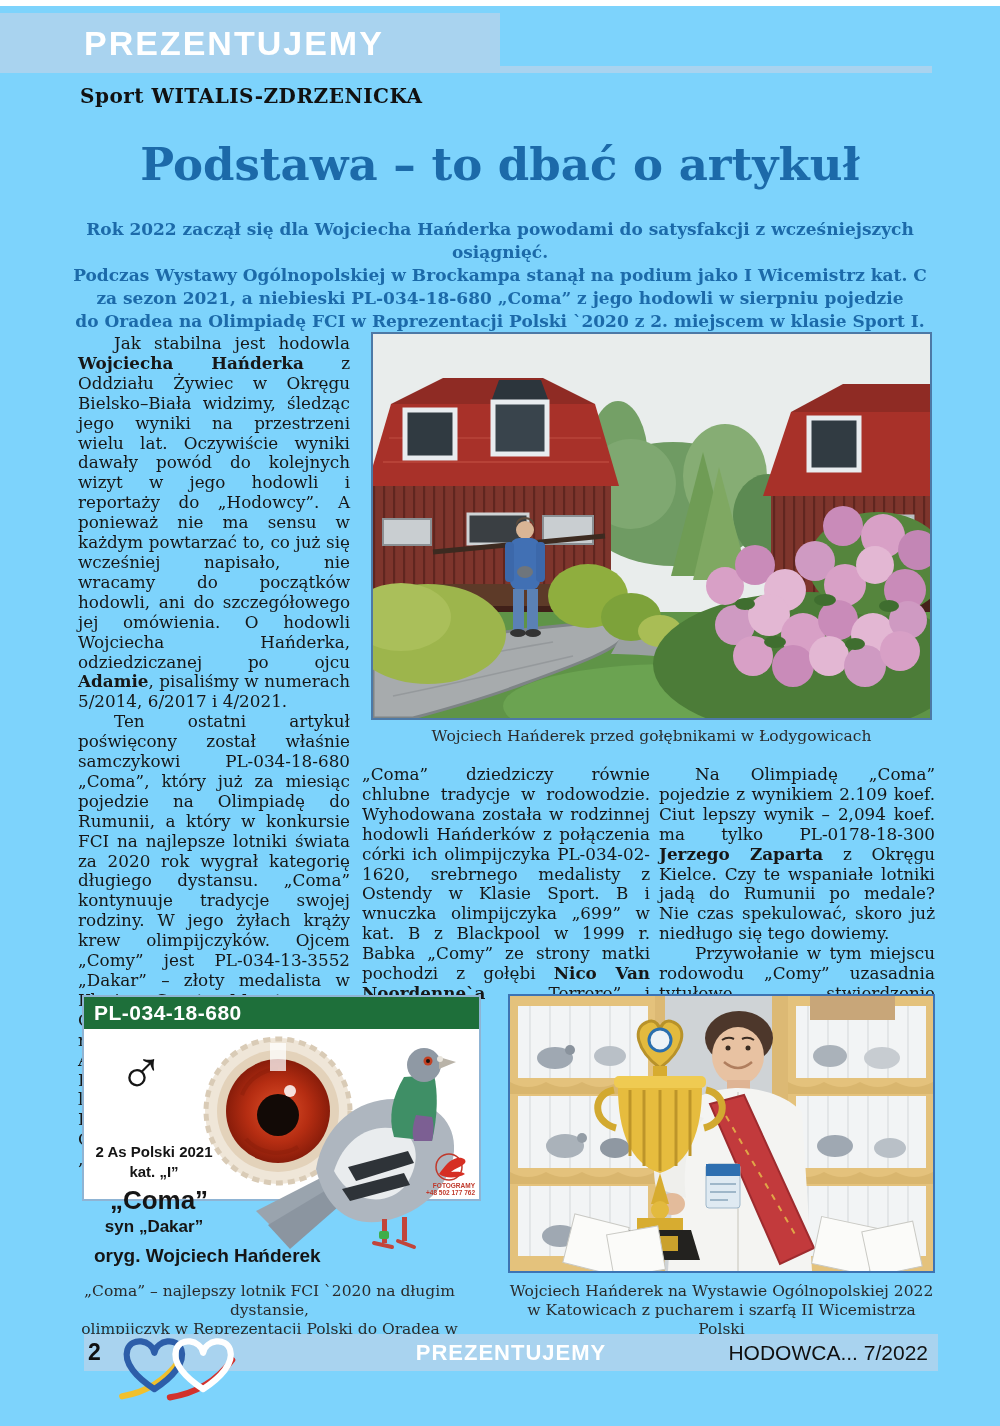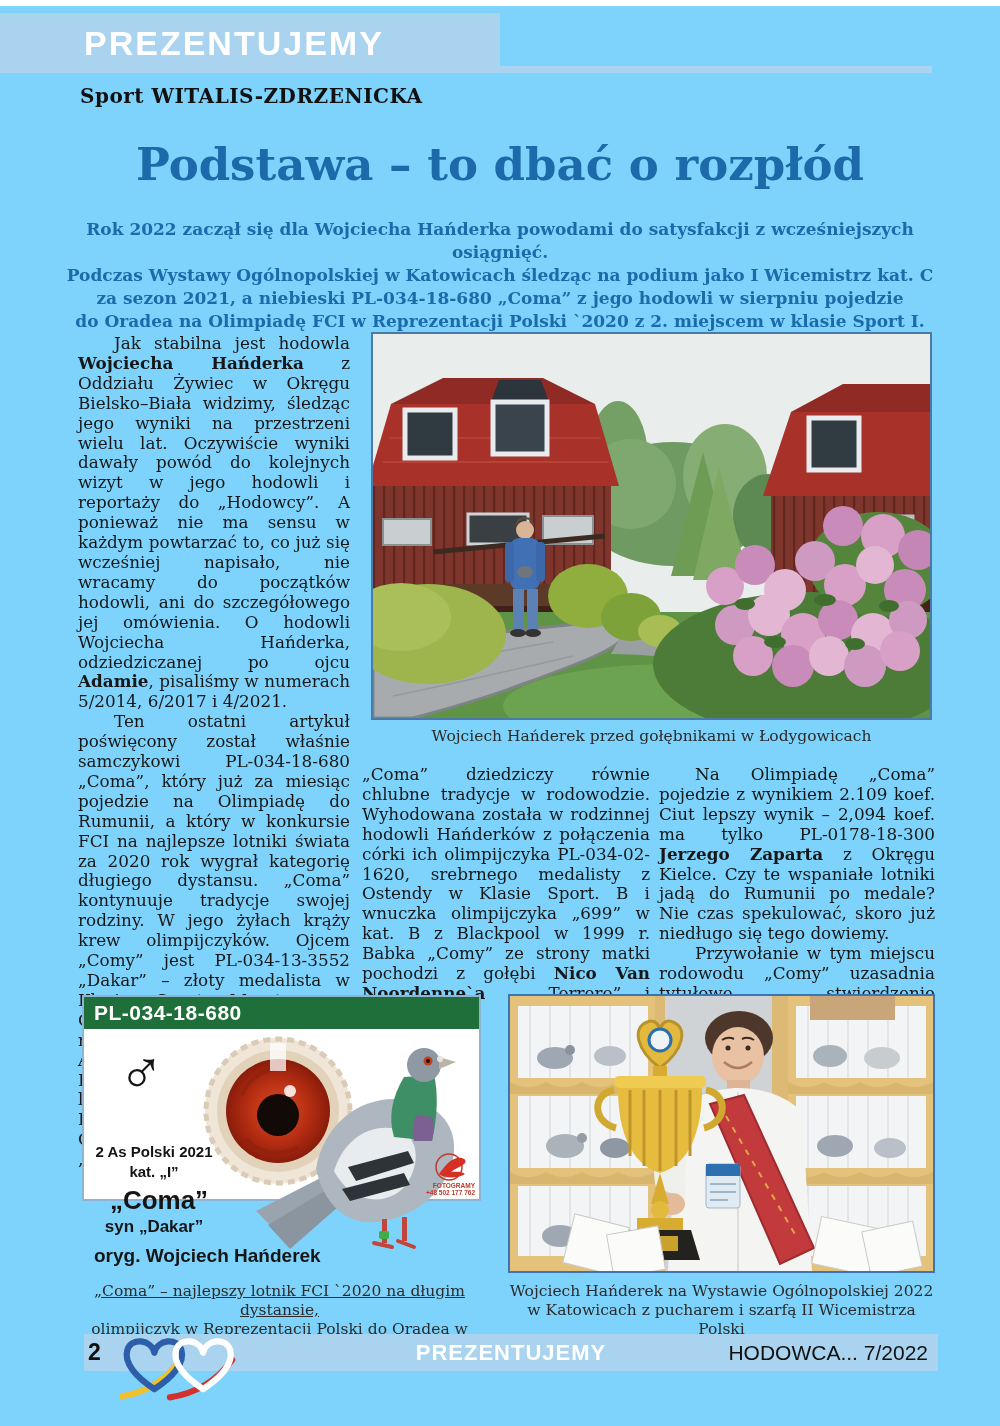--- a/index.html
+++ b/index.html
@@ -23,21 +23,21 @@
   #col2 { left:362px; top:759px; width:288px; }
   #col3 { left:659px; top:759px; width:276px; }
 
   .photo-frame { position:absolute; border:2px solid #4d79a6; background:#eef1f0; }
   #photo1 { left:371px; top:326px; width:561px; height:388px; }
   #photo2 { left:508px; top:988px; width:427px; height:279px; border-color:#3d74b3; }
   .photo-frame svg { display:block; width:100%; height:100%; }
 
   .caption { position:absolute; text-align:center; font-size:15.5px; line-height:19px; color:#2b2b2b; }
   #cap1 { left:371px; top:721px; width:561px; }
-  #capL { left:78px;  top:1276px; width:403px;text-decoration:underline; }
+  #capL { left:68px;  top:1276px; width:403px; }
   #capR { left:508px; top:1276px; width:427px; }
 
   
   .card { position:absolute; left:82px; top:989px; width:399px; height:206px; background:#fff; border:2px solid #8fb4d4; }
   .card-bar { position:absolute; left:0; top:0; width:100%; height:32px; background:#1e6f3a; }
   .card-bar-label { font-family:"Liberation Sans", sans-serif; font-weight:700; font-size:21px; color:#fff; line-height:32px; padding-left:10px; letter-spacing:.5px; }
   .card-txt { position:absolute; font-family:"Liberation Sans", sans-serif; font-weight:700; color:#151515; }
   .sex { left:34px; top:40px; font-size:62px; font-weight:400; }
   .award1 { left:2px; top:146px; width:136px; text-align:center; font-size:15px; }
   .award2 { left:2px; top:166px; width:136px; text-align:center; font-size:15px; }
@@ -61,24 +61,24 @@
 <body>
 
 <div class="page">
 
   <div class="band">
     <div class="band-label">PREZENTUJEMY</div>
   </div>
   <div class="band-strip"></div>
   <div class="author">Sport WITALIS-ZDRZENICKA</div>
 
-  <div class="title">Podstawa – to dbać o rozpłód</div>
+  <div class="title">Podstawa – to dbać o artykuł</div>
   <div class="lead">
       <div>Rok 2022 zaczął się dla Wojciecha Hańderka powodami do satysfakcji z wcześniejszych osiągnięć.</div>
-      <div>Podczas Wystawy Ogólnopolskiej w Katowicach śledząc na podium jako I Wicemistrz kat. C</div>
+      <div>Podczas Wystawy Ogólnopolskiej w Brockampa stanął na podium jako I Wicemistrz kat. C</div>
       <div>za sezon 2021, a niebieski PL-034-18-680 „Coma” z jego hodowli w sierpniu pojedzie</div>
       <div>do Oradea  na Olimpiadę FCI w Reprezentacji Polski `2020 z 2. miejscem w klasie Sport I.</div>
     </div>
 
   <div class="col" id="col1">
     <p class="indent"><span>Jak stabilna jest hodowla </span><span class="bseg">Wojciecha Hańderka</span><span> z Oddziału Żywiec w Okręgu Bielsko–Biała widzimy, śledząc jego wyniki na przestrzeni wielu lat. Oczywiście wyniki dawały powód do kolejnych wizyt w jego hodowli i reportaży do „Hodowcy”. A ponieważ nie ma sensu w każdym powtarzać to, co już się wcześniej napisało, nie wracamy do początków hodowli, ani do szczegółowego jej omówienia. O hodowli Wojciecha Hańderka, odziedziczanej po ojcu </span><span class="bseg">Adamie</span><span>,  pisaliśmy w numerach 5/2014, 6/2017 i 4/2021.</span></p>
     <p class="indent"><span>Ten ostatni artykuł poświęcony został właśnie samczykowi PL-034-18-680 „Coma”, który już za miesiąc pojedzie na Olimpiadę do Rumunii, a który w konkursie FCI na najlepsze lotniki świata za 2020 rok wygrał kategorię długiego dystansu. „Coma” kontynuuje tradycje swojej rodziny. W jego żyłach krąży krew olimpijczyków. Ojcem „Comy” jest PL-034-13-3552 „Dakar” – złoty medalista w Klasie Sport Maraton na Olimpiadzie w Brukseli w 2017 roku, potomek gołębi </span><span class="bseg">Marcela Albrechta</span><span> i gołębia Hańderków PL-034-11-2380 z linii </span><span class="bseg">Brockampa</span><span>: „Euro Diamonda” (olimpijczyka z Ostendy z 2007 roku i samicy „Mistral”. Ze strony matki</span></p>
   </div>
 
   <div class="photo-frame" id="photo1">

